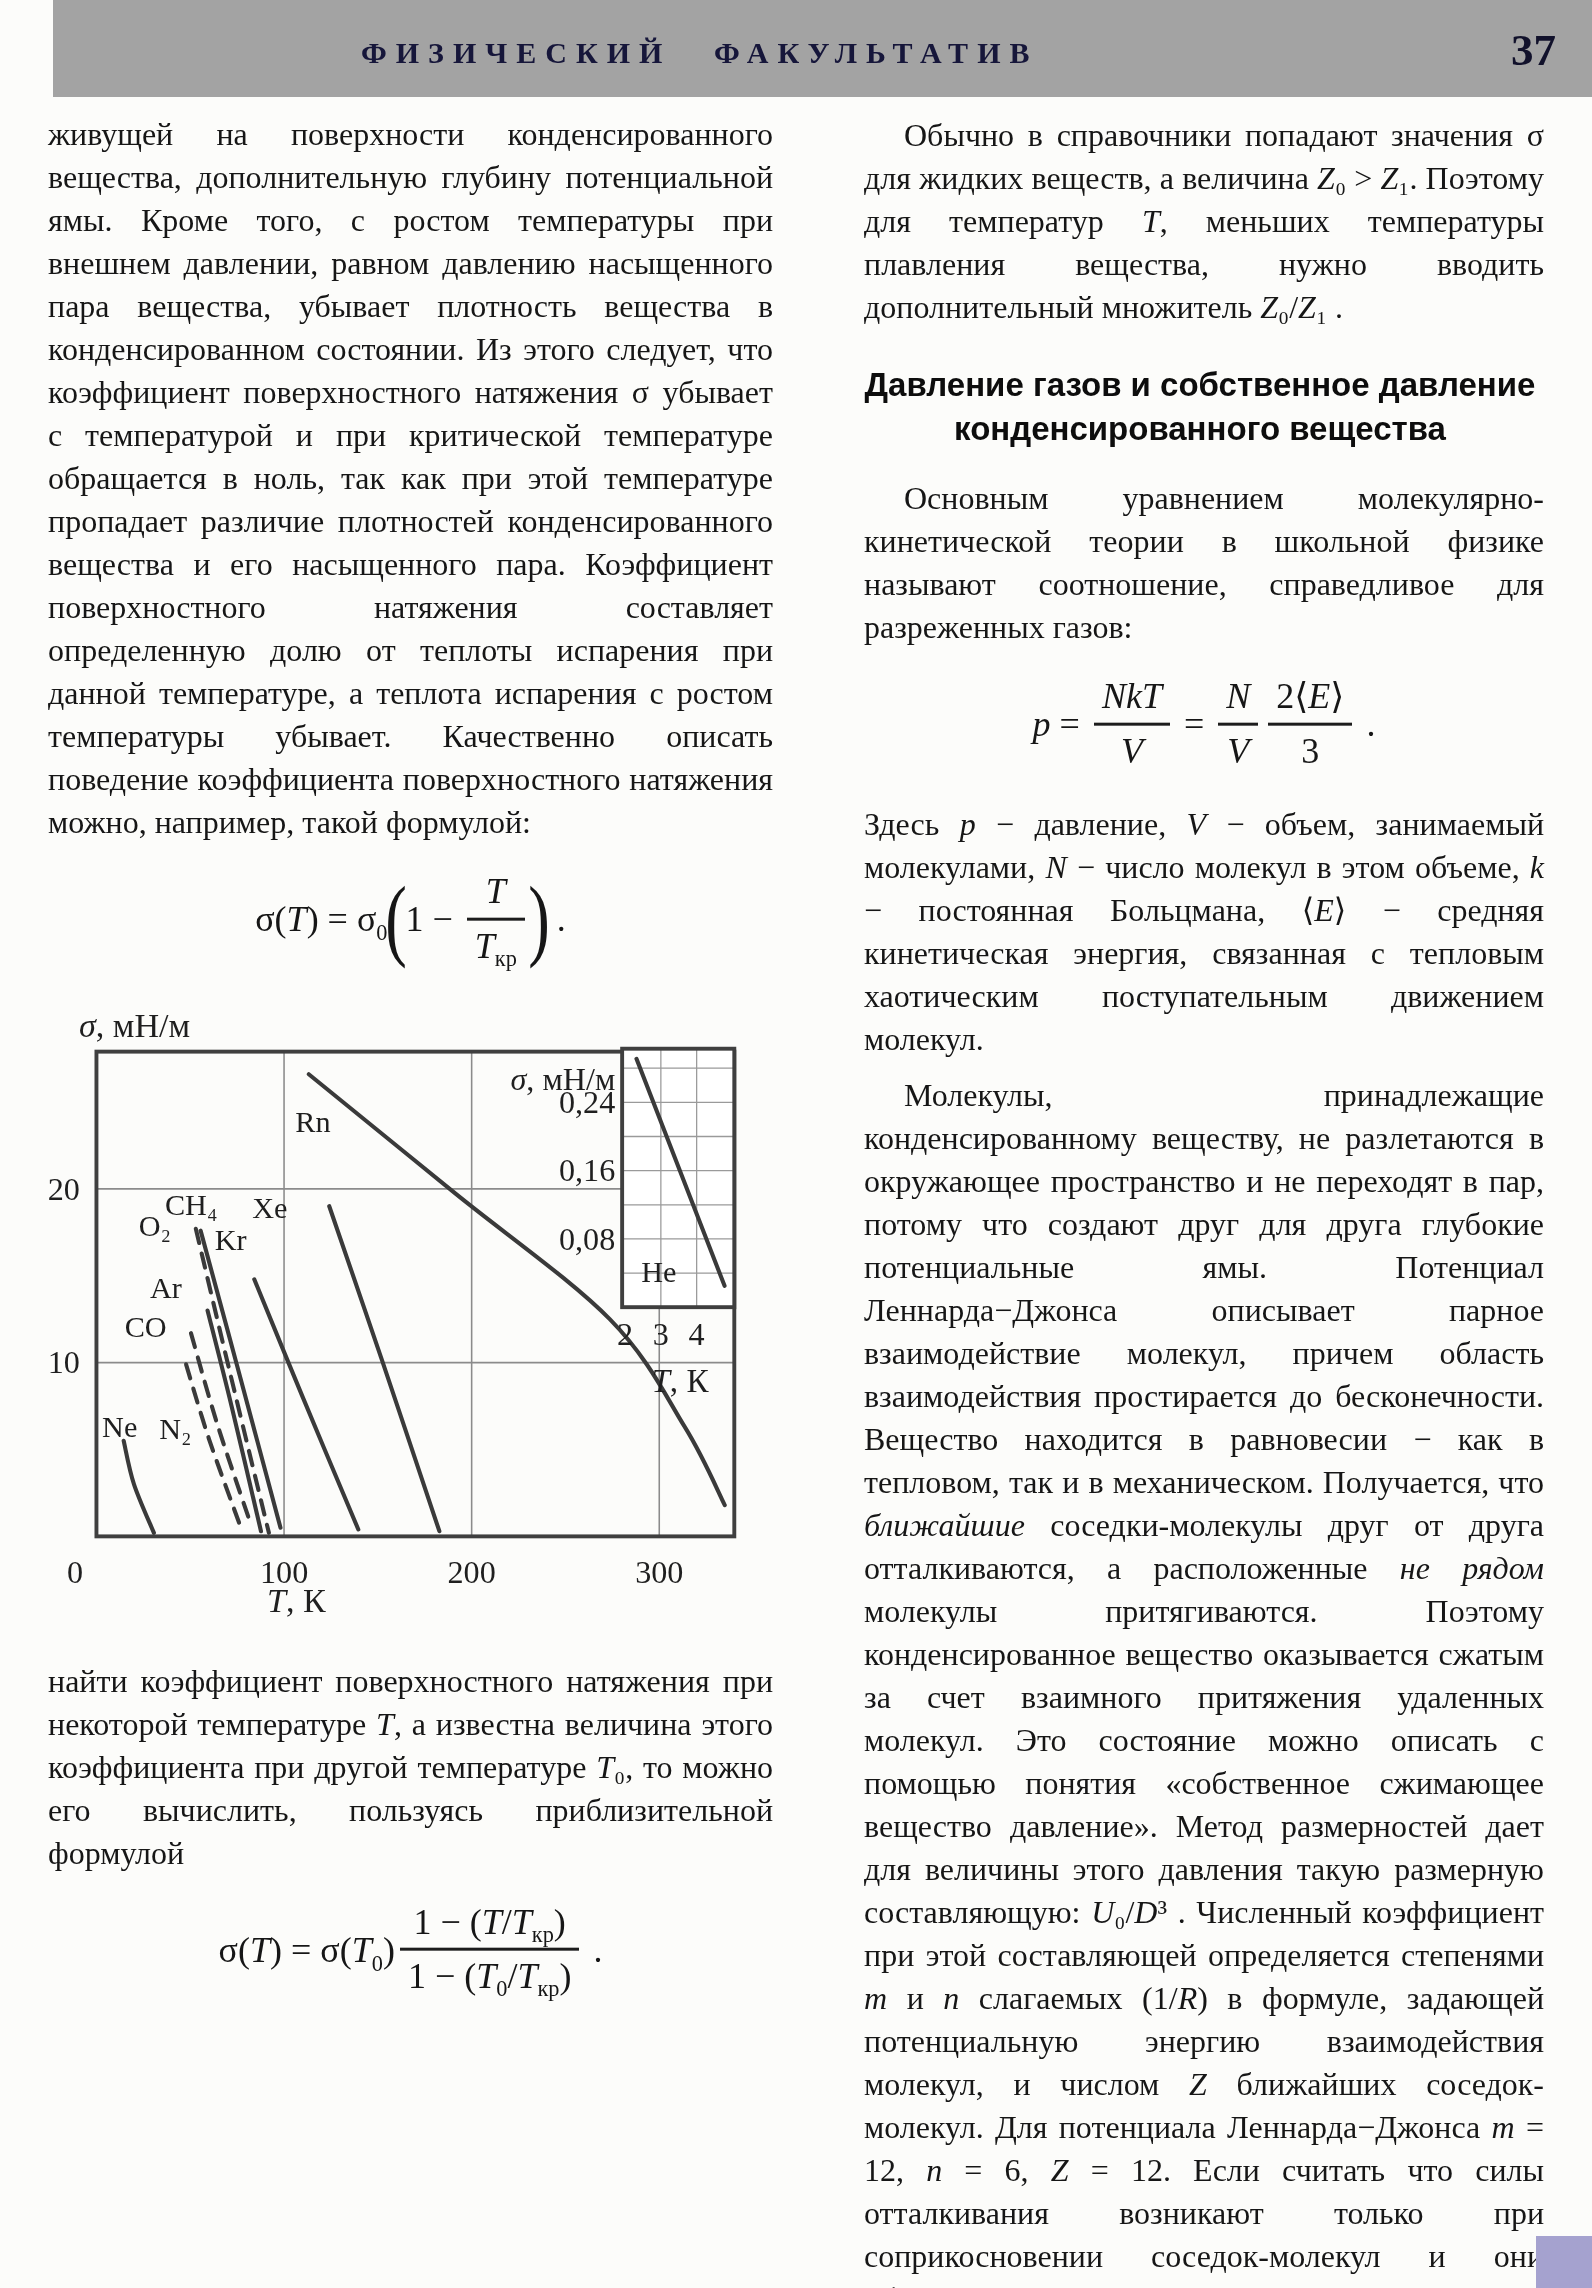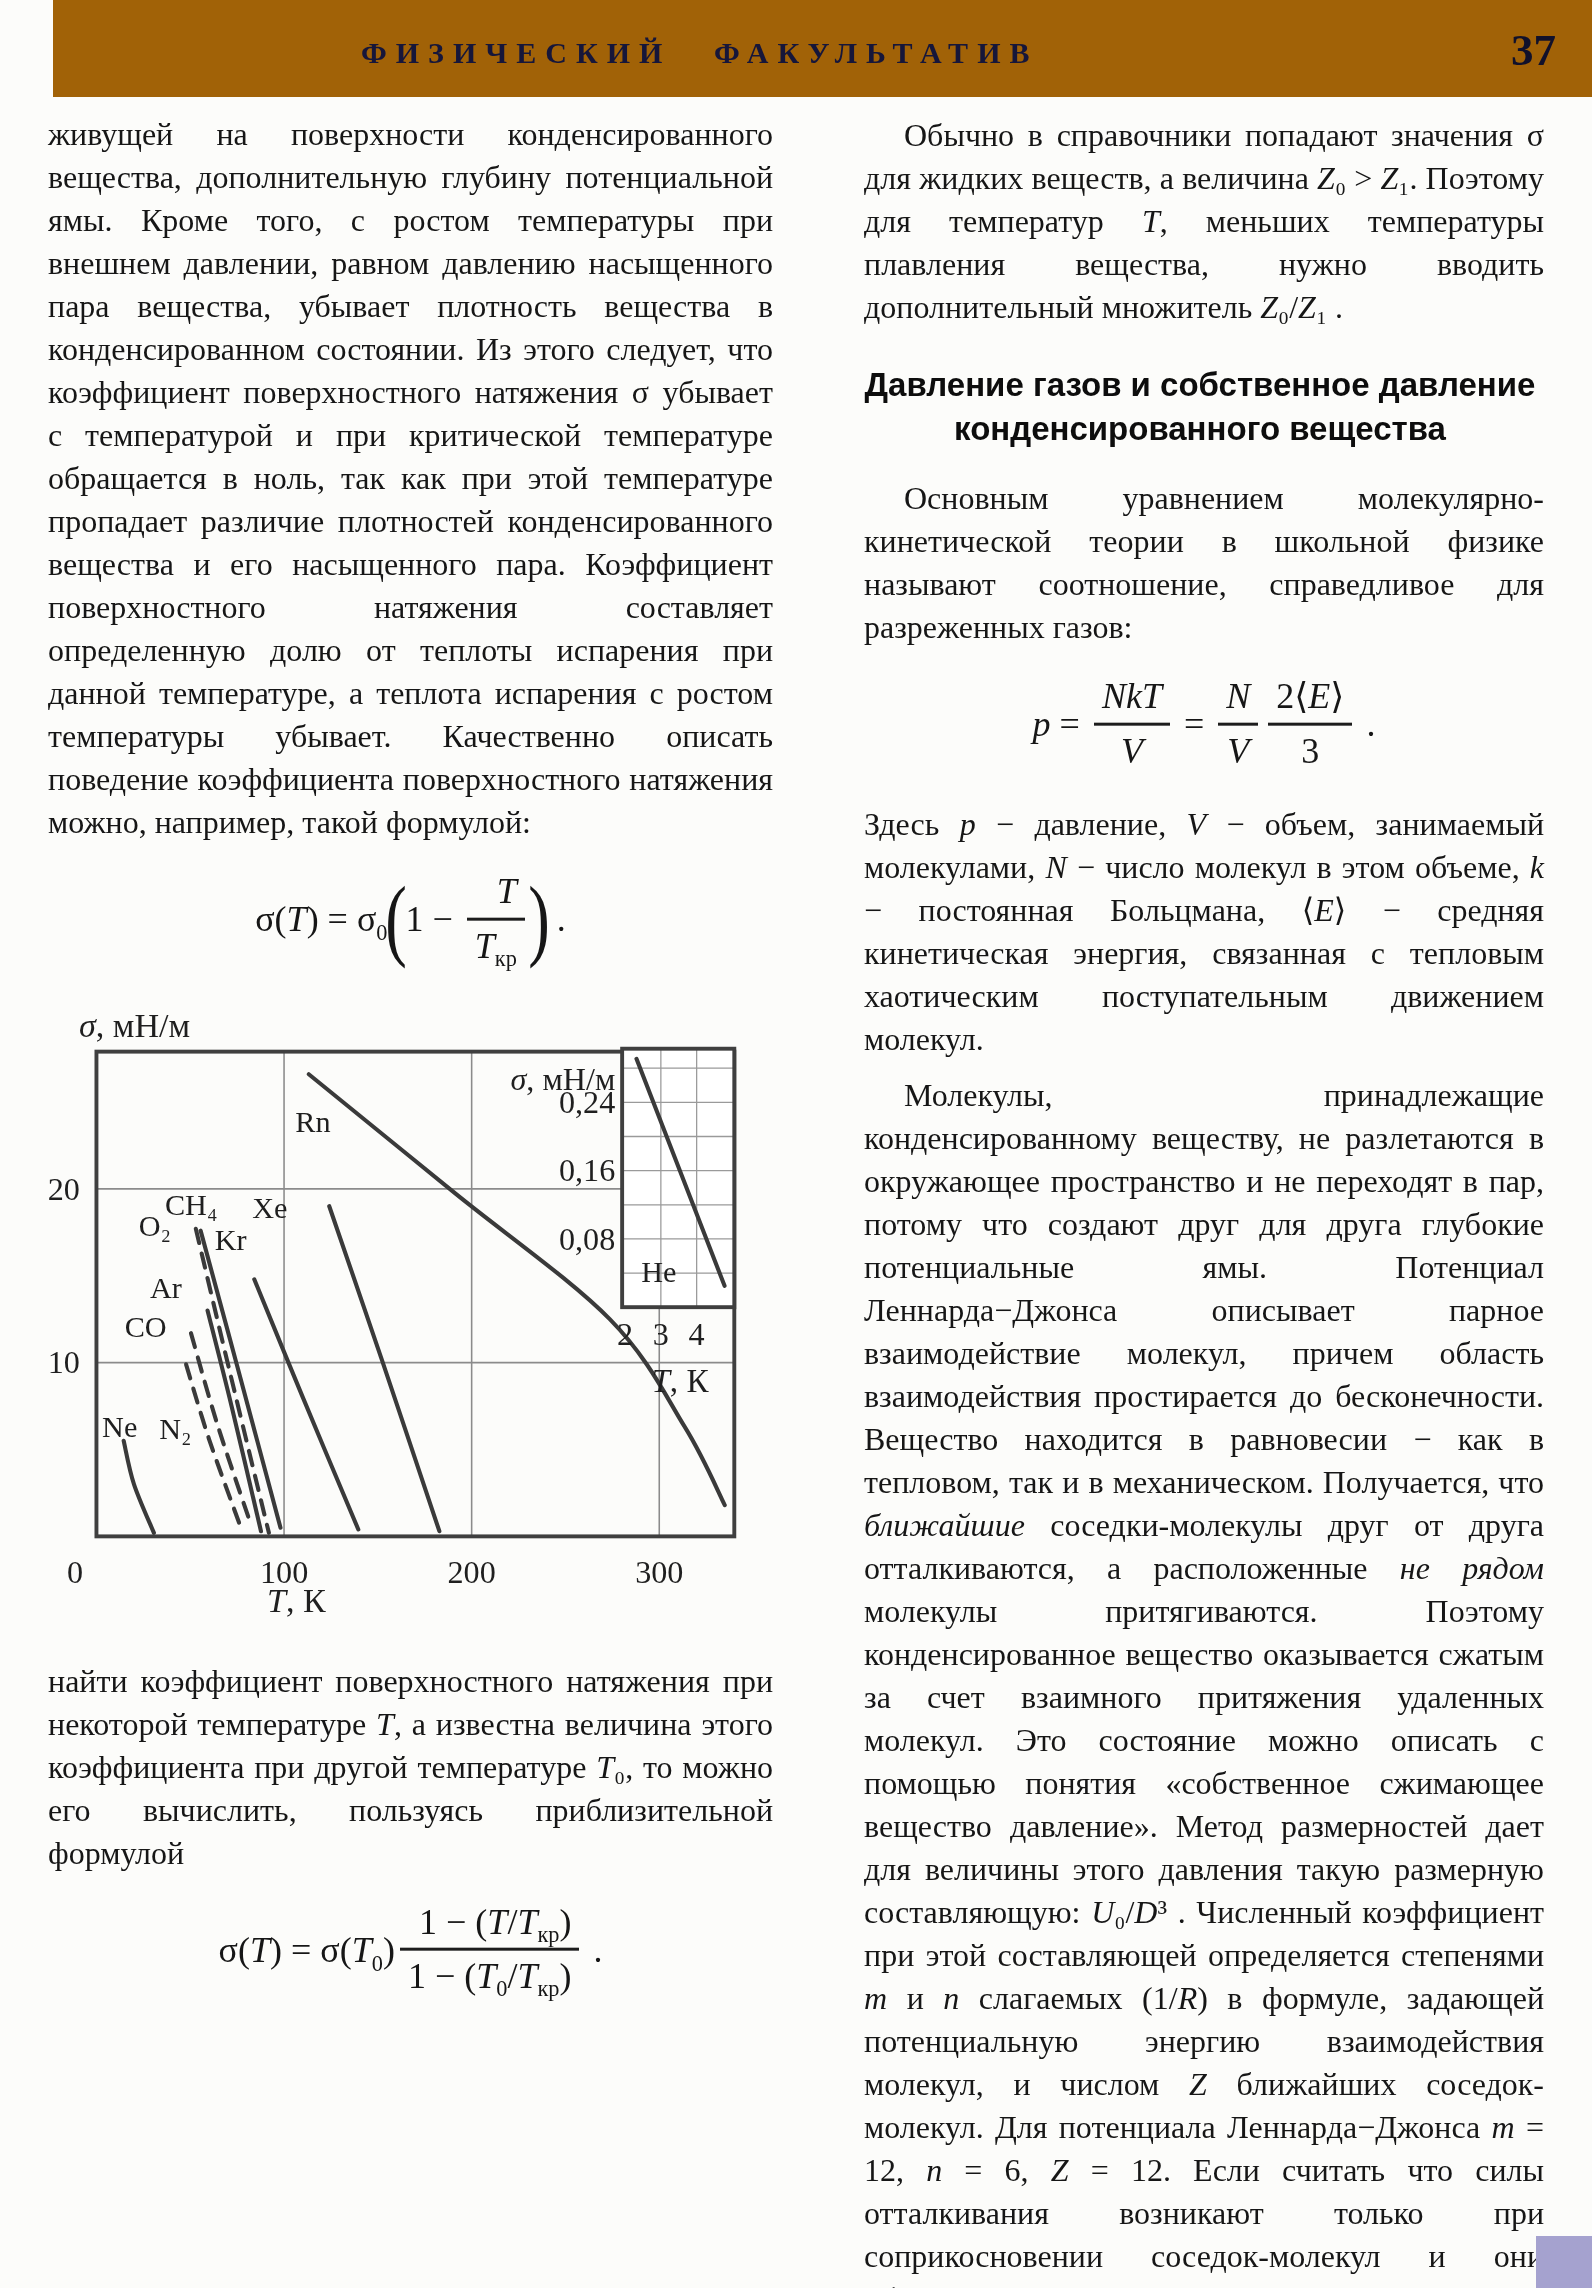--- a/index.html
+++ b/index.html
@@ -7,21 +7,21 @@
     position:relative;
     width:1592px;height:2289px;
     background:#fcfcfa;
     overflow:hidden;
     font-family:"Liberation Serif","DejaVu Serif",serif;
     color:#161616;
   }
   
   .banner{
     position:absolute;left:53px;top:0;right:0;height:97px;
-    background:#a16207;
+    background:#a3a3a3;
   }
   .banner-title{
     position:absolute;left:308px;top:36px;
     font-size:30px;font-weight:600;color:#16163a;
     letter-spacing:9px;word-spacing:26px;
     font-family:"Liberation Serif","DejaVu Serif",serif;
   }
   .page-number{
     position:absolute;right:36px;top:24px;
     font-size:45px;font-weight:700;color:#11112b;
@@ -33,21 +33,21 @@
   p{margin:13px;}
   .ind{text-indent:40px;}
   .it{font-style:italic;}
   
   .formula{
     text-align:center;font-size:36px;margin:30px 0 26px 0;line-height:1.1;
     white-space:nowrap;
   }
   .formula sub{font-size:0.62em;line-height:0;}
   .frac{display:inline-block;vertical-align:middle;text-align:center;margin:0 5px;transform:translateY(-0.12em);}
-  .frac .num{display:block;border-bottom:3px solid #1c1c1c;padding:2px 8px 6px;text-align:right;}
+  .frac .num{display:block;border-bottom:3px solid #1c1c1c;padding:2px 8px 6px;}
   .frac .den{display:block;padding:6px 8px 2px;}
   .bigp{display:inline-block;font-size:2.5em;font-weight:100;vertical-align:middle;
         transform:scaleX(0.72) translateY(-0.05em);line-height:0.8;margin:0 -6px;}
   
   .figure{margin-top:20px;}
   .figure svg{display:block;}
   .fig-caption{
     font-family:"Liberation Sans","DejaVu Sans",sans-serif;
     font-style:italic;font-size:30px;line-height:40px;
     max-width:647px;text-align:left;margin:12px 0 30px 2px;color:#101010;

